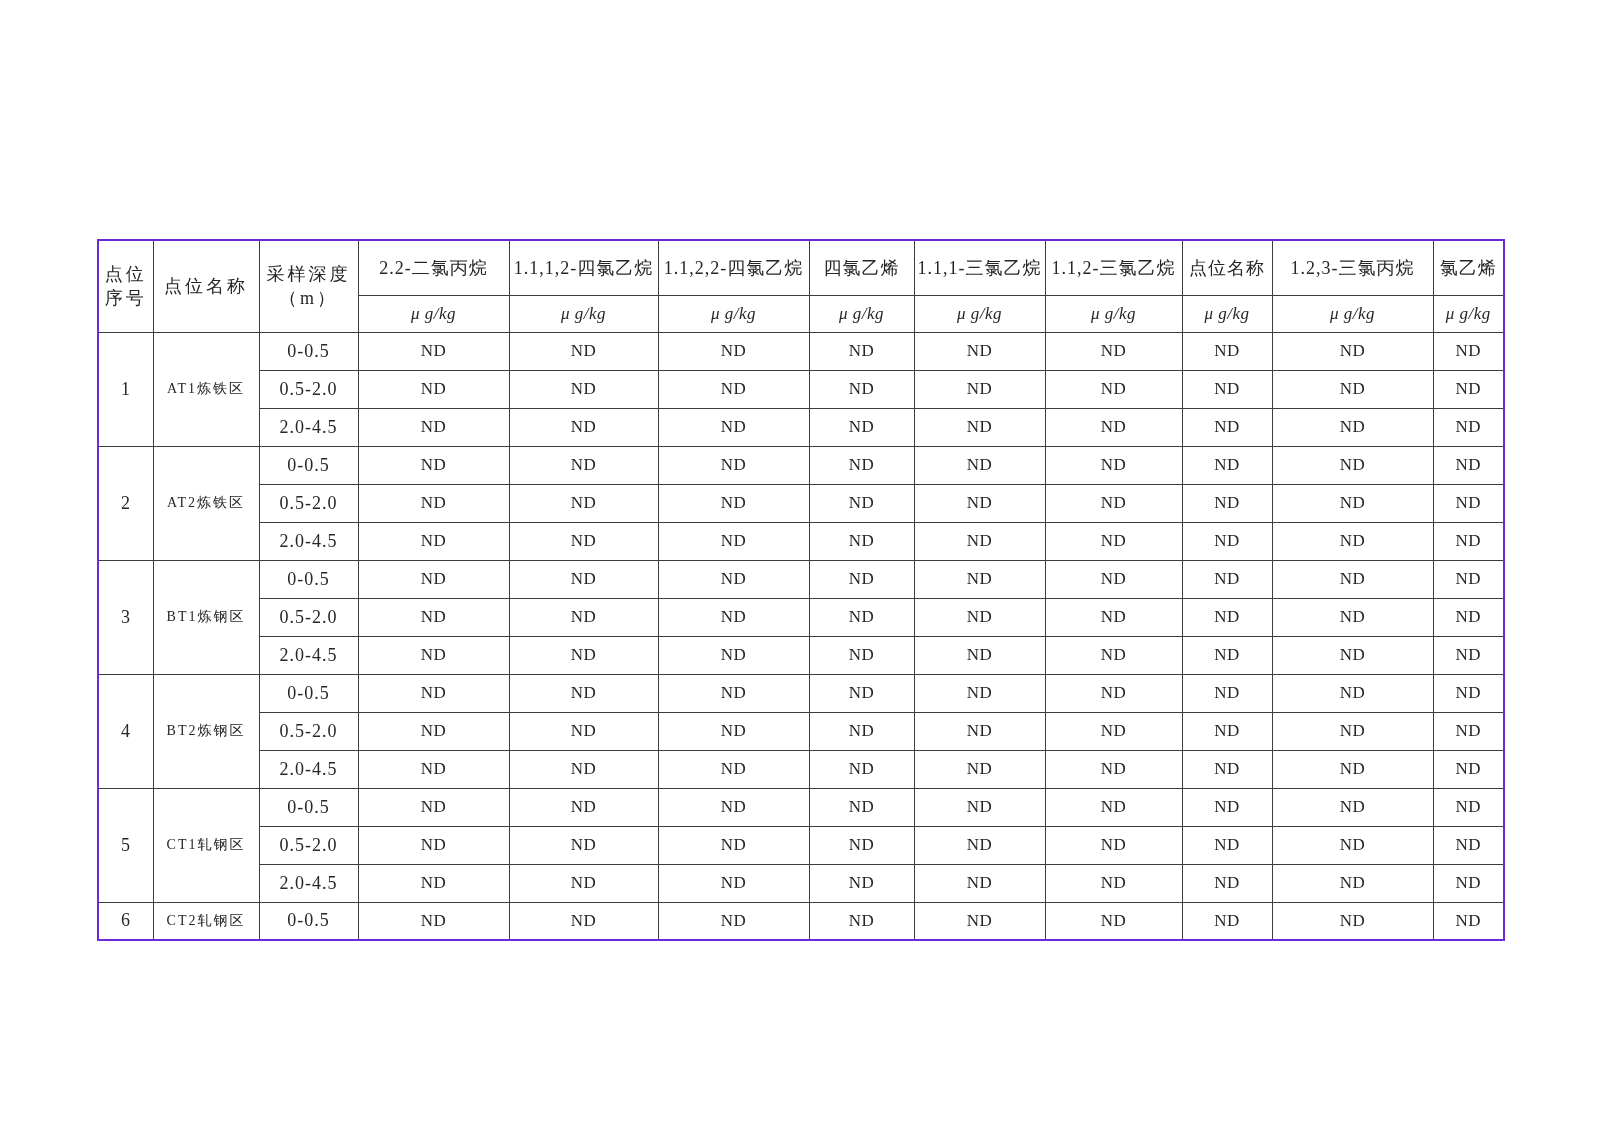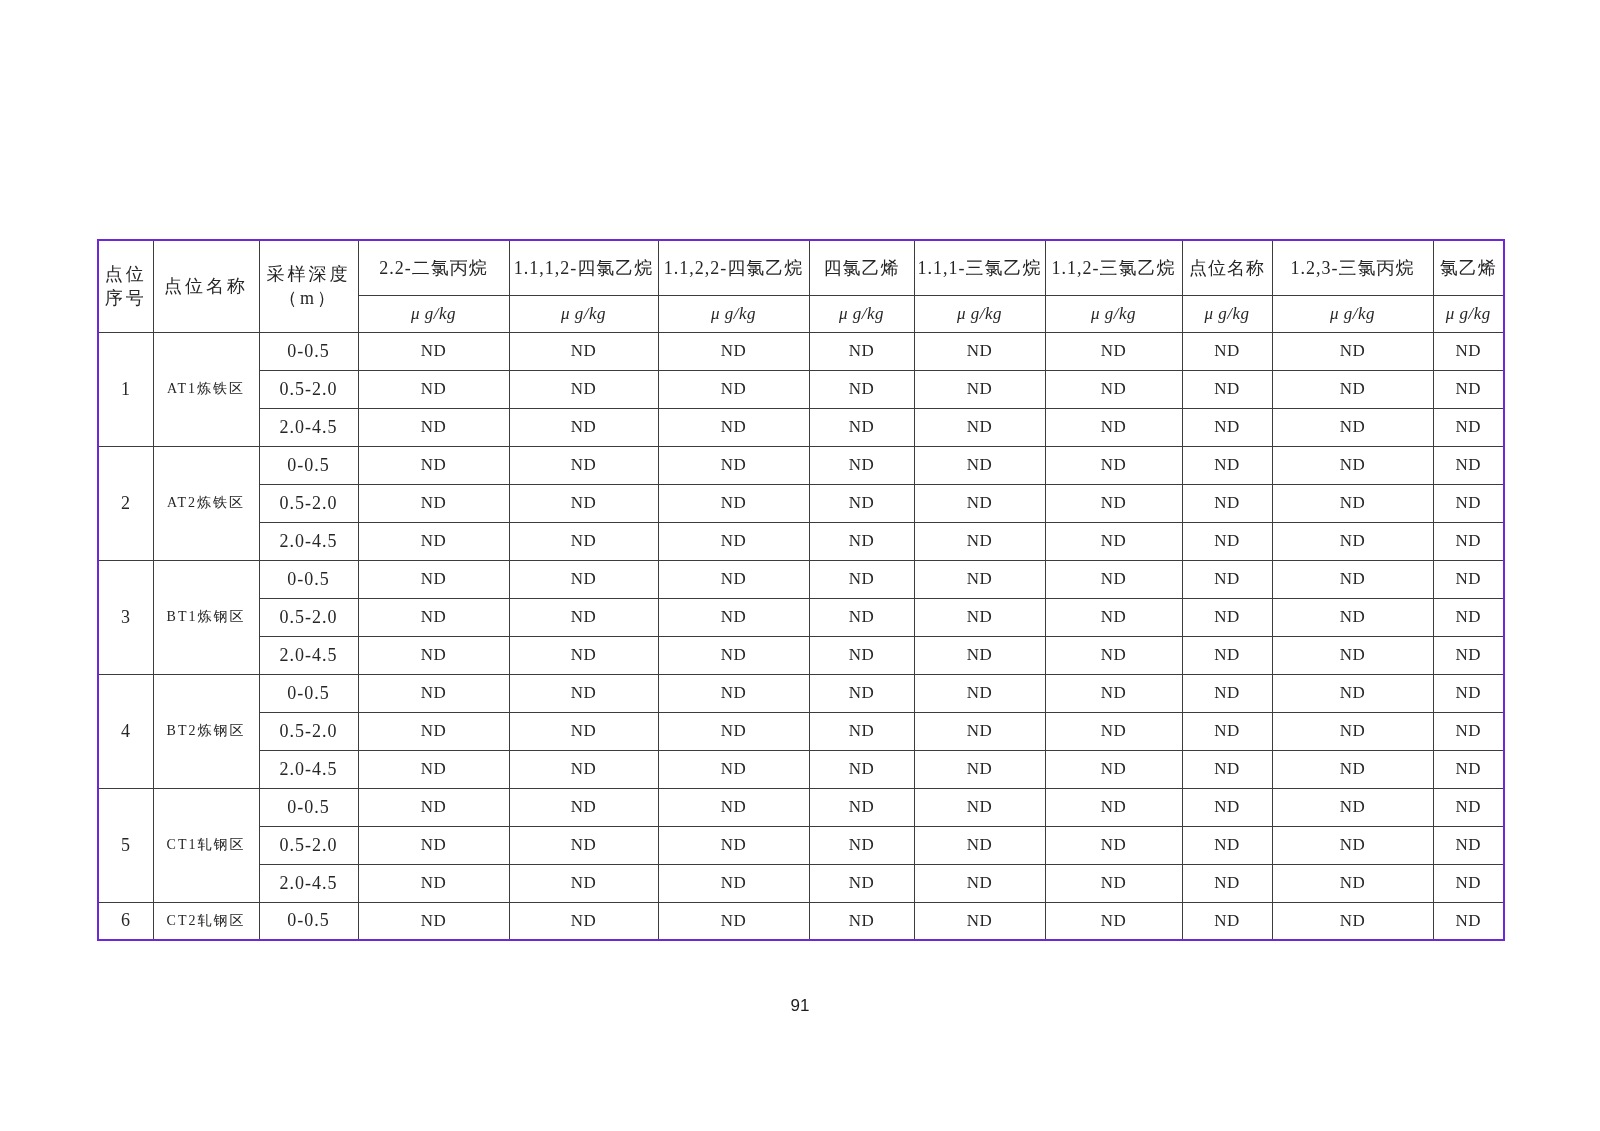--- a/index.html
+++ b/index.html
@@ -311,15 +311,14 @@
           <td class="value">ND</td>
           <td class="value">ND</td>
           <td class="value">ND</td>
           <td class="value">ND</td>
           <td class="value">ND</td>
           <td class="value">ND</td>
         </tr>
       </tbody>
   </table>
 
-  <div class="page-number">91</div>
 
 </div>
 
 </body></html>

